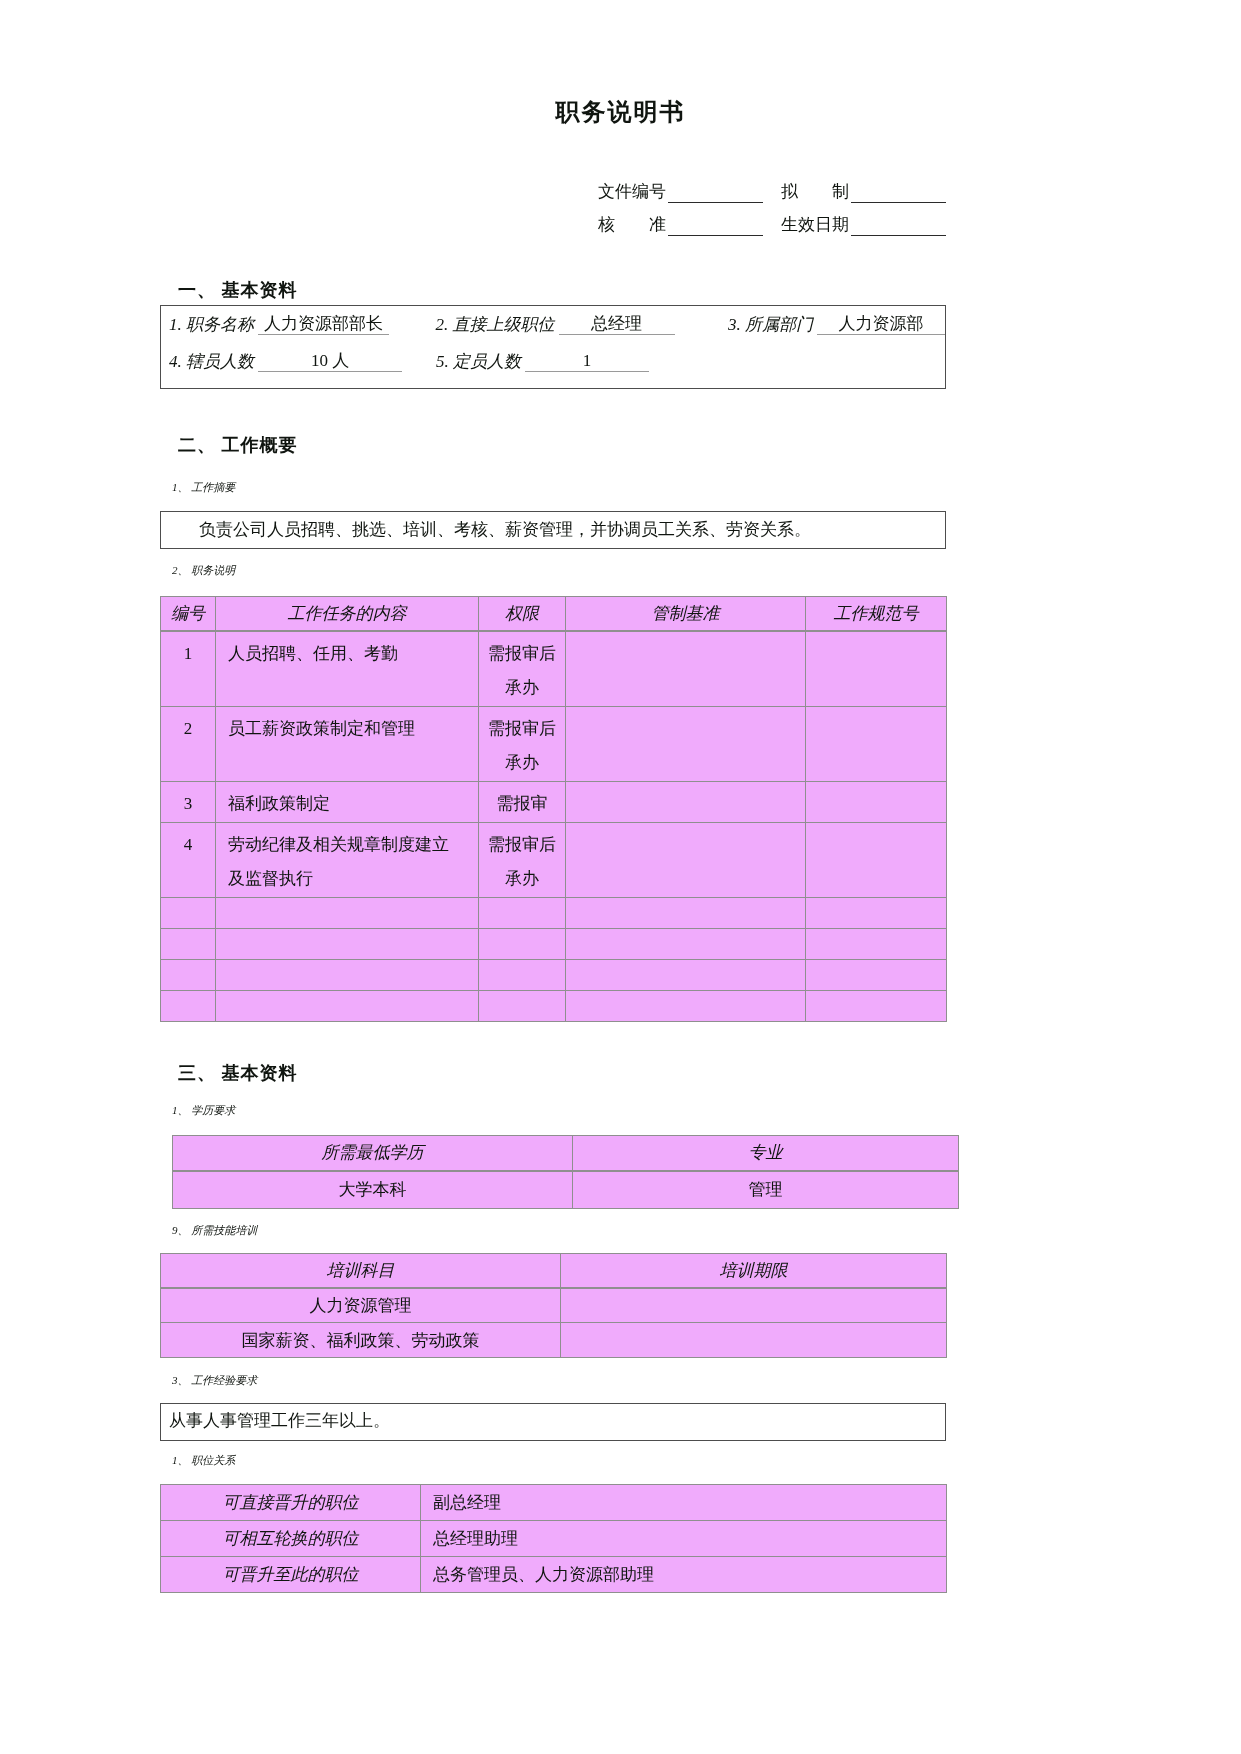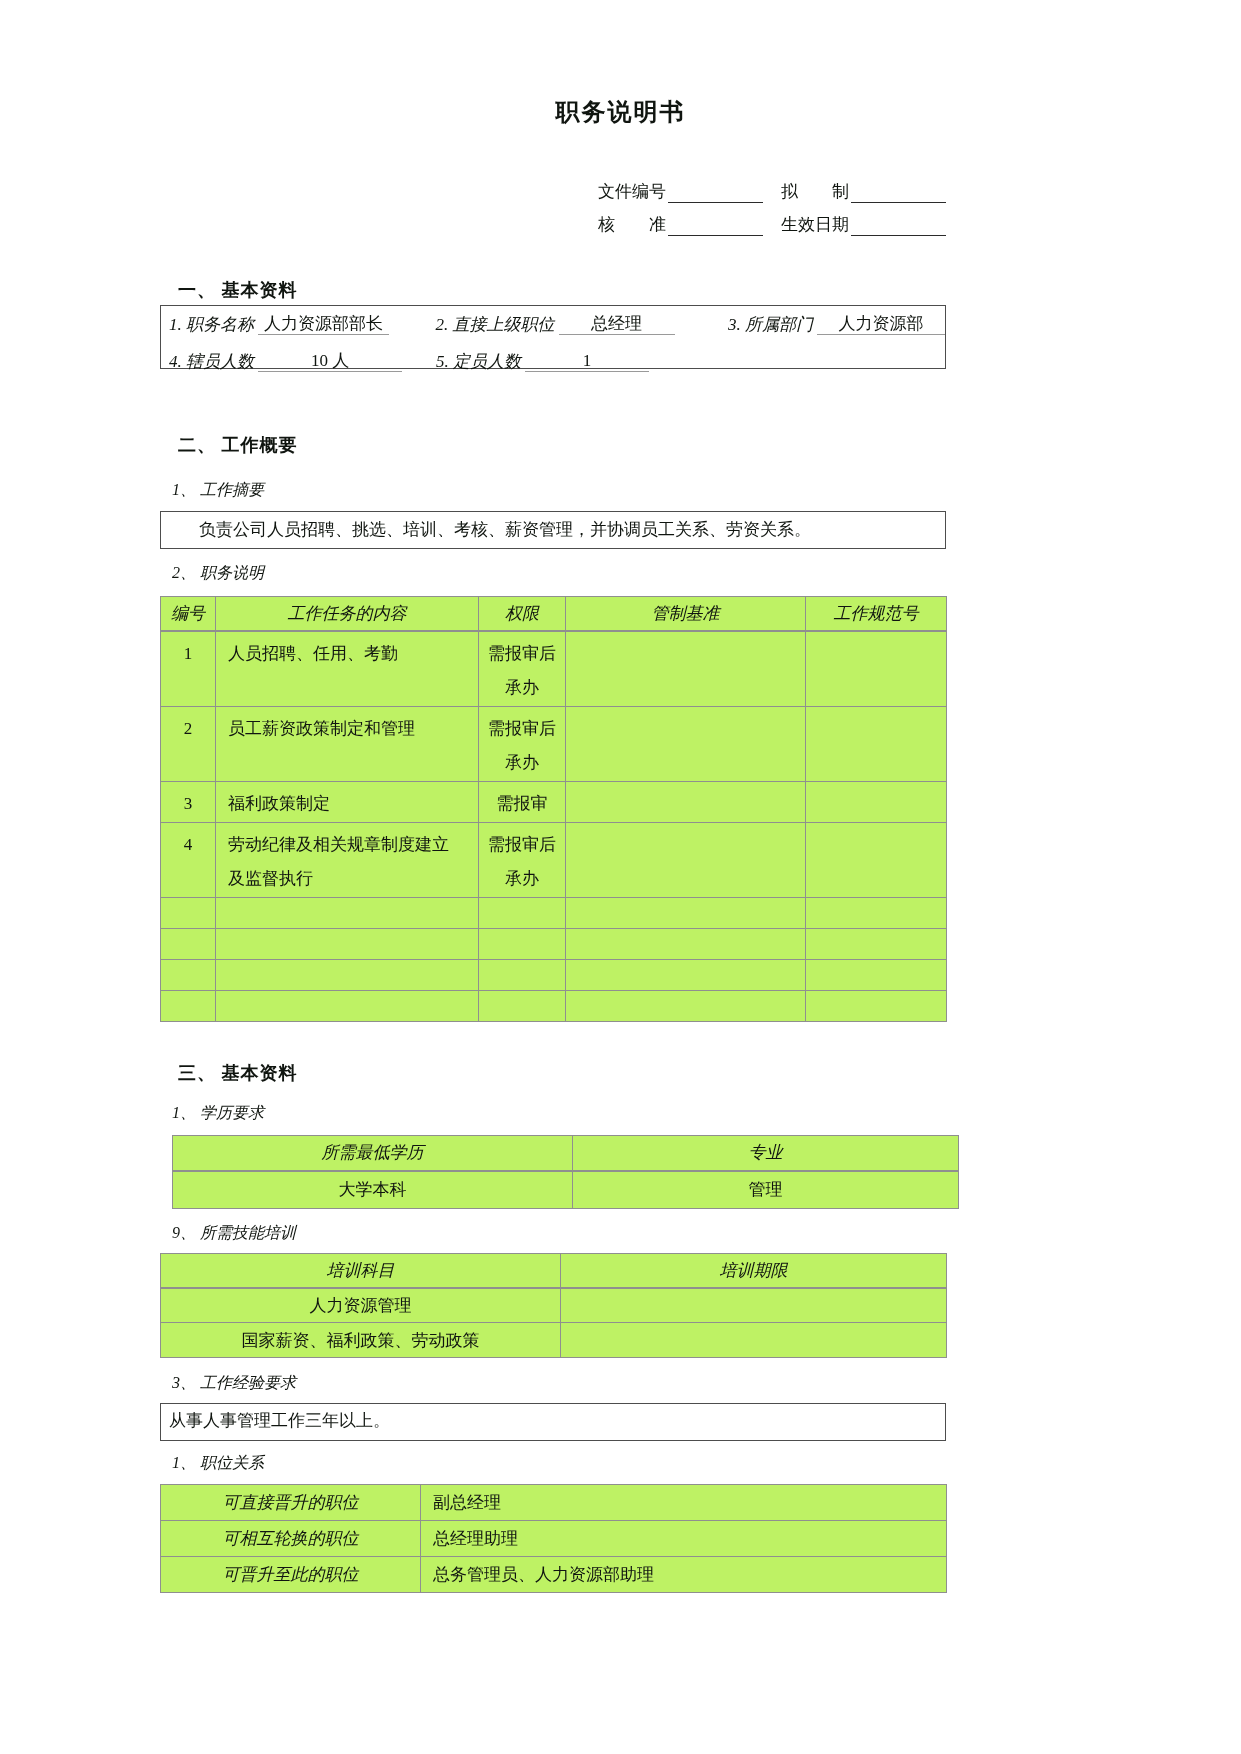--- a/index.html
+++ b/index.html
@@ -22,40 +22,40 @@
     letter-spacing:2px;
   }
   
   .meta{top:170px;left:598px;width:348px;}
   .meta-row{display:flex;align-items:flex-end;height:33px;}
   .meta-label{white-space:pre;font-size:17px;}
   .meta-line{flex:1 1 auto;border-bottom:1px solid #2b2b2b;height:20px;margin-left:2px;}
   .meta-line.first{margin-right:18px;max-width:112px;}
   
   .sec-heading{font-weight:bold;font-size:18px;letter-spacing:1px;}
-  .sub-heading{font-style:italic;font-size:16px;}
+  .sub-heading{font-style:italic;font-size:11px;}
   
   .box{border:1.5px solid #4d4d4d;background:#fff;box-sizing:border-box;}
   
-  .basic{top:305px;left:160px;width:786px;height:64px;}
+  .basic{top:305px;left:160px;width:786px;height:84px;}
   .basic-row{display:flex;height:37px;align-items:center;}
   .basic-item{display:flex;align-items:center;white-space:nowrap;}
   .basic-item .lbl{font-style:italic;padding-left:8px;}
   .fill{
     display:inline-block;border-bottom:1px solid #9a9a9a;
     text-align:center;padding:0 6px;line-height:20px;margin-left:4px;
   }
   .w1{min-width:96px;} .w2{min-width:104px;} .w3{min-width:116px;}
   .w4{min-width:132px;} .w5{min-width:112px;}
   .bi-1{width:267px;} .bi-2{width:293px;} .bi-3{flex:1;}
   
   .summary-box{top:511px;left:160px;width:786px;height:38px;line-height:36px;padding-left:38px;}
   .exp-box{top:1403px;left:160px;width:786px;height:38px;line-height:34px;padding-left:8px;}
   
-  table{border-collapse:collapse;table-layout:fixed;width:786px;background:#bef264;}
+  table{border-collapse:collapse;table-layout:fixed;width:786px;background:#f0abfc;}
   .frame{border:1.5px solid #4d4d4d;}
   th,td{border:1px solid #8f8f8f;box-sizing:border-box;overflow:hidden;}
   th{font-style:italic;font-weight:normal;text-align:center;border-bottom:2px solid #8f8f8f;}
   
   .duties{top:596px;left:160px;}
   .duties th{height:34px;}
   .duties td{vertical-align:top;padding-top:5px;line-height:34px;}
   .duties .c-no{text-align:center;}
   .duties .c-task{padding-left:12px;}
   .duties .c-auth{text-align:center;}

